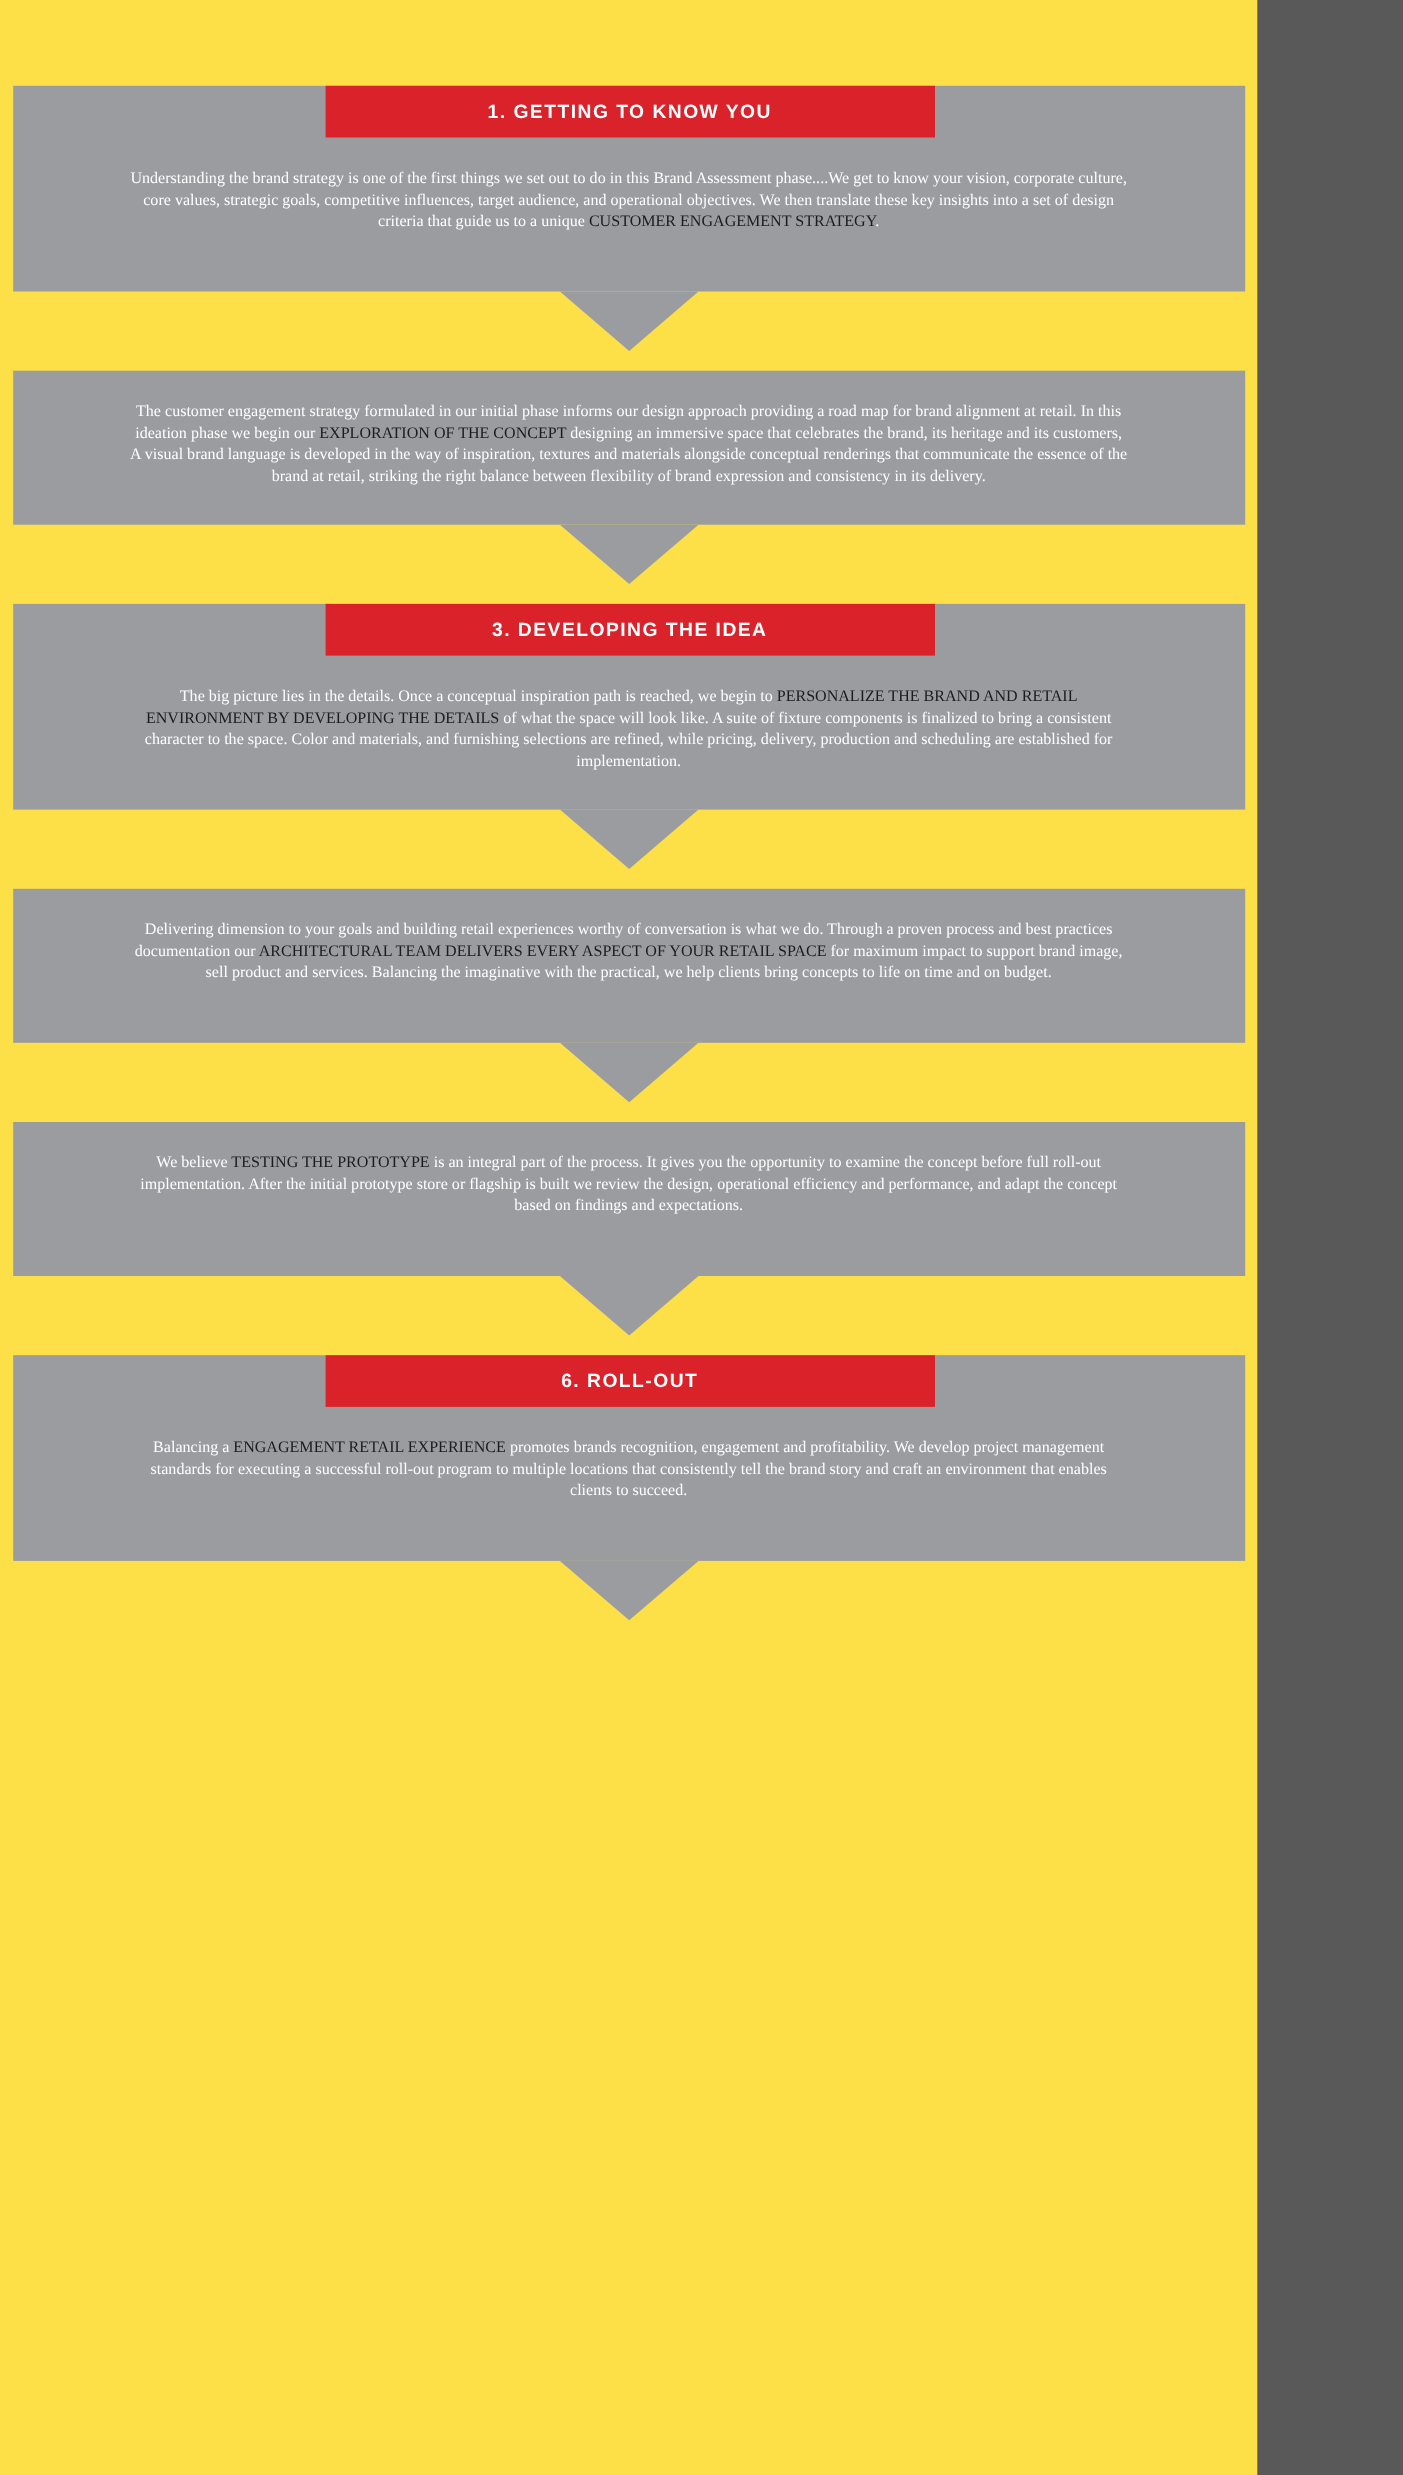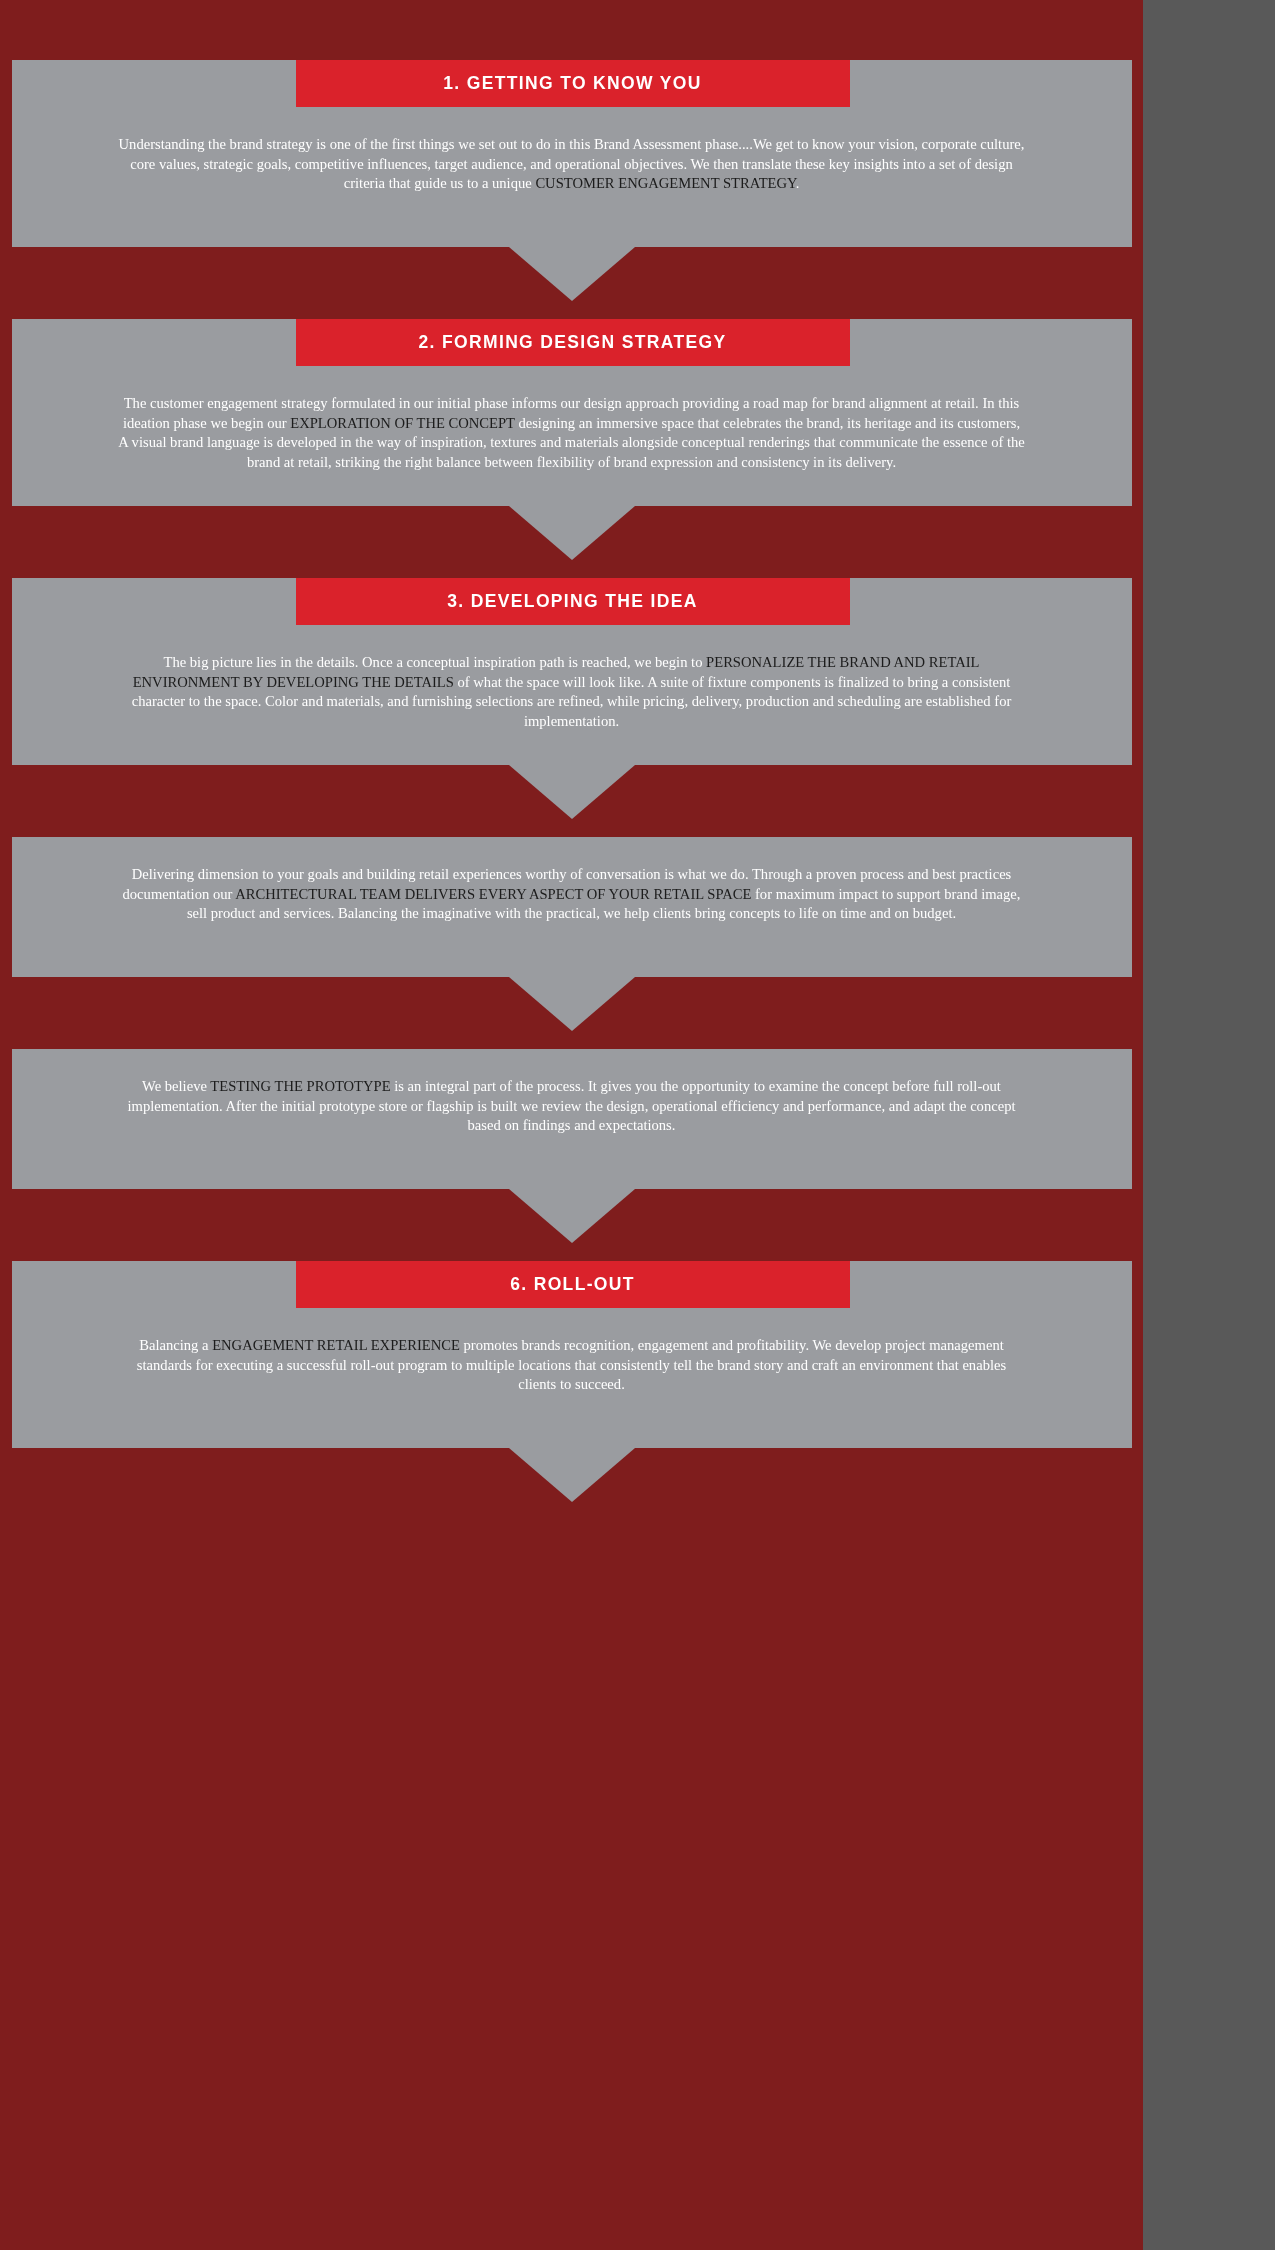--- a/index.html
+++ b/index.html
@@ -9,22 +9,22 @@
     height: 2250px;
     background: #595959;
     font-family: "Liberation Sans", sans-serif;
     overflow: hidden;
   }
 
   #flow {
     position: relative;
     width: 1143px;
     height: 2250px;
-    background: #7f1d1d;
-    padding-top: 60px;
+    background: #fde047;
+    padding-top: 78px;
   }
 
   .step {
     position: relative;
     width: 1120px;
     margin: 0 auto;
     margin-bottom: 18px;
   }
 
   .card {
@@ -106,23 +106,20 @@
           <div class="card-title">1. GETTING TO KNOW YOU</div>
         </div>
         <div class="card-body">
           <p class="card-text"><span>Understanding the brand strategy is one of the first things we set out to do in this Brand Assessment phase....We get to know your vision, corporate culture, core values, strategic goals, competitive influences, target audience, and operational objectives. We then translate these key insights into a set of design criteria that guide us to a unique </span><span class="emph">CUSTOMER ENGAGEMENT STRATEGY</span><span>.</span></p>
         </div>
       </div>
       <div class="connector"></div>
     </div>
     <div class="step">
       <div class="card">
-        <div class="card-header">
-          <div class="card-title">2. FORMING DESIGN STRATEGY</div>
-        </div>
         <div class="card-body">
           <p class="card-text"><span>The customer engagement strategy formulated in our initial phase informs our design approach providing a road map for brand alignment at retail. In this ideation phase we begin our </span><span class="emph">EXPLORATION OF THE CONCEPT</span><span> designing an immersive space that celebrates the brand, its heritage and its customers, A visual brand language is developed in the way of inspiration, textures and materials alongside conceptual renderings that communicate the essence of the brand at retail, striking the right balance between flexibility of brand expression and consistency in its delivery.</span></p>
         </div>
       </div>
       <div class="connector"></div>
     </div>
     <div class="step">
       <div class="card">
         <div class="card-header">
           <div class="card-title">3. DEVELOPING THE IDEA</div>

